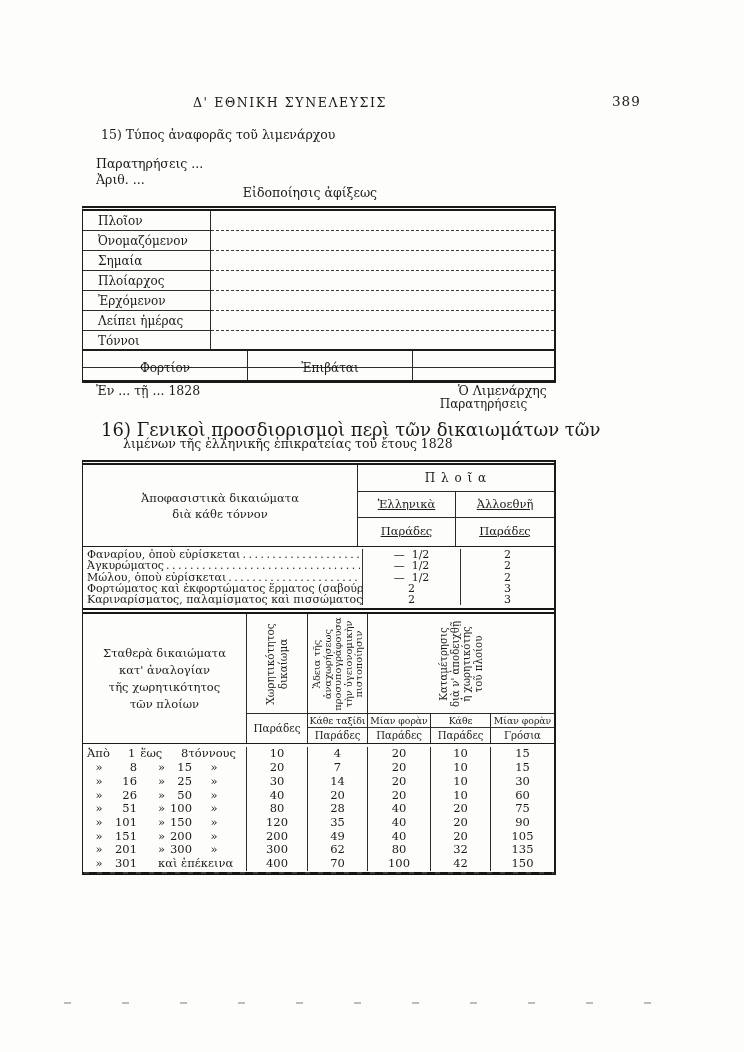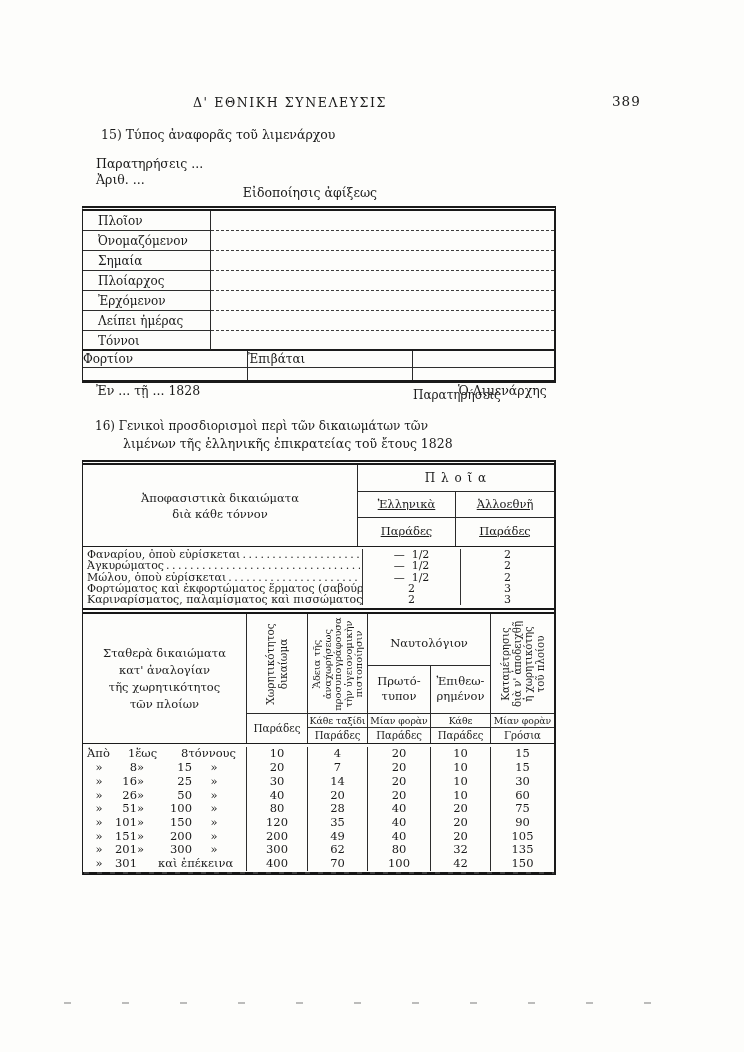--- a/index.html
+++ b/index.html
@@ -23,34 +23,34 @@
 
   .t1 { position:absolute; left:82px; top:206px; width:474px;
         border:1.5px solid #1e1e1e; border-top:5px double #1a1a1a;
         border-right:2.5px solid #1a1a1a; border-bottom:3px solid #1a1a1a; background:#fdfdfb; }
   .t1-row { display:flex; height:20px; }
   .t1-label { width:128px; padding:2px 2px 0 15px; font-size:12px; line-height:16px;
         border-right:1.3px solid #2a2a2a; border-bottom:1.3px solid #2e2e2e; overflow:hidden; white-space:nowrap; }
   .t1-value { flex:1; border-bottom:1.6px dashed #3c3c3c; }
   .t1-row.r7 .t1-label, .t1-row.r7 .t1-value { border-bottom:2.2px solid #1c1c1c; }
   .t1-foot { display:flex; height:17px; border-bottom:1.3px solid #2e2e2e; }
-  .t1-fc { text-align:left; font-size:12px; padding-top:1px; }
+  .t1-fc { text-align:center; font-size:12px; padding-top:10px; }
   .t1-fc.c1 { width:165px; border-right:1.3px solid #2a2a2a; }
   .t1-fc.c2 { width:165px; border-right:1.3px solid #2a2a2a; }
   .t1-fc.c3 { flex:1;margin-top:36px; }
   .t1-empty { display:flex; height:12px; }
   .t1-ec1 { width:165px; border-right:1.3px solid #2a2a2a; }
   .t1-ec2 { width:165px; border-right:1.3px solid #2a2a2a; }
   .t1-ec3 { flex:1; }
 
   .dateline  { position:absolute; top:383px; left:96px;  font-size:12.5px; }
   .signature { position:absolute; top:383px; left:458px; font-size:12.5px; }
 
   
-  .s16-line1 { position:absolute; top:419px; left:95px; font-size:12px; }
+  .s16-line1 { position:absolute; top:419px; left:101px; font-size:18px; }
   .s16-line2 { position:absolute; top:436px; left:123px; font-size:12.5px; }
 
   .block { position:absolute; left:82px; top:460px; width:474px;
            border-left:1.5px solid #1e1e1e; border-right:2.5px solid #1a1a1a; background:#fdfdfb; }
 
   
   .t2 { border-top:5px double #1a1a1a; border-bottom:2px solid #161616; }
   .t2-head { display:flex; height:82px; border-bottom:1.5px solid #1c1c1c; }
   .t2-stub { width:280px; border-right:1.3px solid #2a2a2a; display:flex; flex-direction:column;
              justify-content:center; align-items:center; font-size:11.5px; line-height:16px; }
@@ -95,21 +95,21 @@
   .sub.s1 { width:61px; font-size:10.5px; line-height:29px; }
   .sub.s2 { width:60px; } .sub.s3 { width:63px; } .sub.s4 { width:60px; }
   .sub.s5 { flex:1; border-right:none; }
   .subtop { display:block; height:14px; border-bottom:1px solid #333; font-size:9.3px; line-height:13px; overflow:hidden; }
   .subbot { display:block; height:15px; font-size:10.2px; line-height:15px; }
   .t3-body { padding:3px 0 1px; }
   .t3-row { display:flex; height:13.7px; font-size:11.5px; line-height:13px; }
   .t3-rlabel { width:164px; border-right:1.3px solid #2d2d2d; display:flex; overflow:hidden; white-space:nowrap; }
   .rc1 { width:32px; text-align:center; }
   .rn1 { width:22px; text-align:right; }
-  .rc2 { width:28px; text-align:left; }
+  .rc2 { width:28px; text-align:right; }
   .rn2 { width:27px; text-align:right; }
   .rc3 { flex:1; text-align:center; padding-right:10px; }
   .rrest { margin-left:21px; }
   .tv { text-align:center; border-right:1.2px solid #2d2d2d; }
   .tv.v1 { width:61px; } .tv.v2 { width:60px; } .tv.v3 { width:63px; } .tv.v4 { width:60px; }
   .tv.v5 { flex:1; border-right:none; }
 
   
   .noise { position:absolute; height:2px; }
   .noise.n1 { top:872px; left:84px; width:470px; opacity:.45;
@@ -261,33 +261,20 @@
             </div>
             <div class="t3-c3 rcell">
               <div class="rot rot3">
                 <div>Ἄδεια τῆς</div>
                 <div>ἀναχωρήσεως</div>
                 <div>προσυπογράφουσα</div>
                 <div>τὴν ὑγειονομικὴν</div>
                 <div>πιστοποίησιν</div>
               </div>
             </div>
-            <div class="t3-naut">
-              <div class="t3-naut-title">Ναυτολόγιον</div>
-              <div class="t3-naut-cols">
-                <div class="t3-proto">
-                  <div>Πρωτό-</div>
-                  <div>τυπον</div>
-                </div>
-                <div class="t3-rev">
-                  <div>Ἐπιθεω-</div>
-                  <div>ρημένον</div>
-                </div>
-              </div>
-            </div>
             <div class="t3-c6 rcell">
               <div class="rot rot6">
                 <div>Καταμέτρησις</div>
                 <div>διὰ ν' ἀποδειχθῇ</div>
                 <div>ἡ χωρητικότης</div>
                 <div>τοῦ πλοίου</div>
               </div>
             </div>
           </div>
           <div class="t3-subrow">

